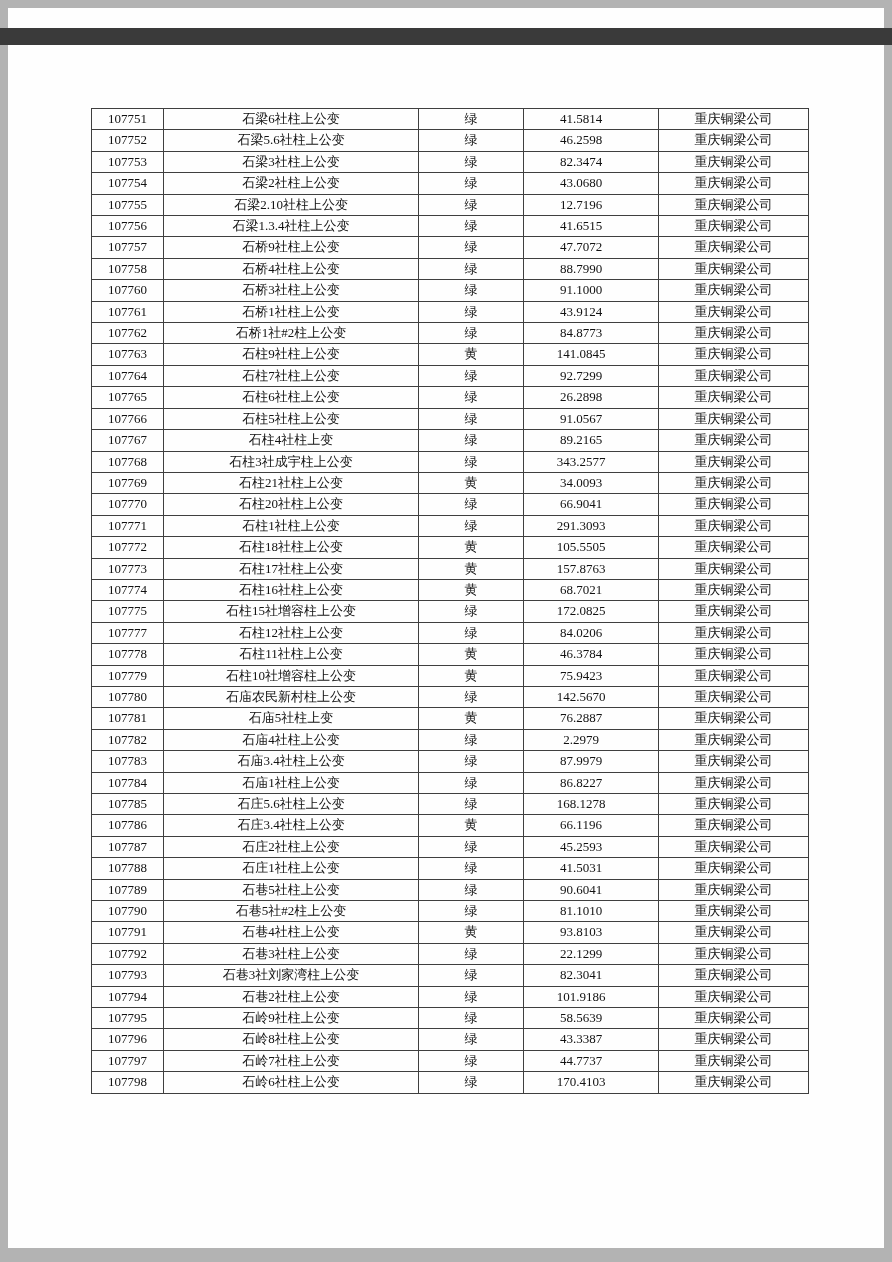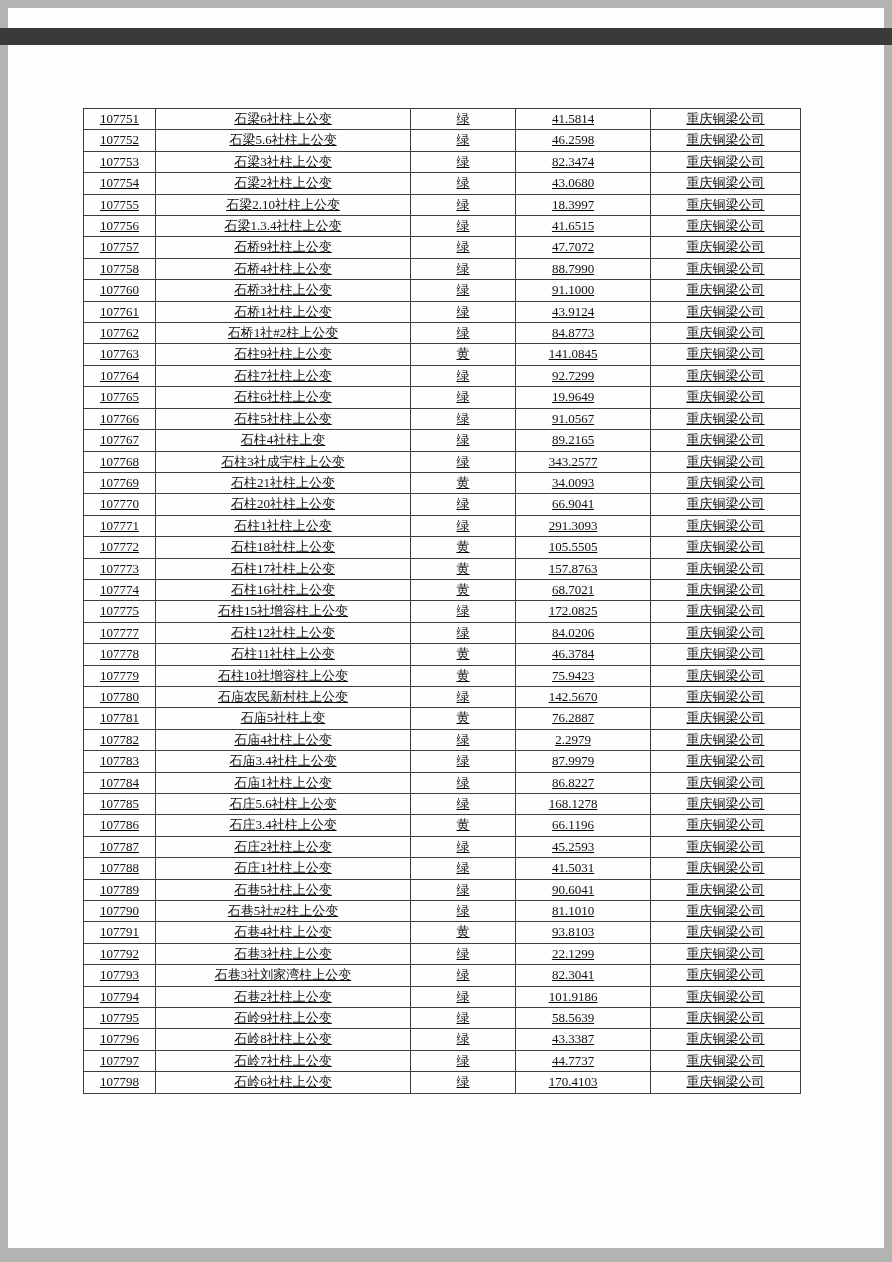--- a/index.html
+++ b/index.html
@@ -17,25 +17,24 @@
     background:#fefefe;
   }
   .dark-bar {
     position:absolute;
     left:0; top:28px;
     width:892px; height:17px;
     background:#3a3a3a;
   }
   .data-table {
     position:absolute;
-    left:75px; top:100px;
+    left:83px; top:100px;
     width:717px;
     border-collapse:collapse;
     table-layout:fixed;
-    text-decoration:underline;
   }
   .data-table td {
     border:1px solid #3f3f3f;
     height:20.4px;
     font-size:13px;
     line-height:20.4px;
     color:#111;
     text-align:center;
     padding:0;
     overflow:hidden;
@@ -78,21 +77,21 @@
           <td class="col-0">107754</td>
           <td class="col-1">石梁2社柱上公变</td>
           <td class="col-2">绿</td>
           <td class="col-3">43.0680</td>
           <td class="col-4">重庆铜梁公司</td>
         </tr>
         <tr>
           <td class="col-0">107755</td>
           <td class="col-1">石梁2.10社柱上公变</td>
           <td class="col-2">绿</td>
-          <td class="col-3">18.3997</td>
+          <td class="col-3">12.7196</td>
           <td class="col-4">重庆铜梁公司</td>
         </tr>
         <tr>
           <td class="col-0">107756</td>
           <td class="col-1">石梁1.3.4社柱上公变</td>
           <td class="col-2">绿</td>
           <td class="col-3">41.6515</td>
           <td class="col-4">重庆铜梁公司</td>
         </tr>
         <tr>
@@ -141,21 +140,21 @@
           <td class="col-0">107764</td>
           <td class="col-1">石柱7社柱上公变</td>
           <td class="col-2">绿</td>
           <td class="col-3">92.7299</td>
           <td class="col-4">重庆铜梁公司</td>
         </tr>
         <tr>
           <td class="col-0">107765</td>
           <td class="col-1">石柱6社柱上公变</td>
           <td class="col-2">绿</td>
-          <td class="col-3">19.9649</td>
+          <td class="col-3">26.2898</td>
           <td class="col-4">重庆铜梁公司</td>
         </tr>
         <tr>
           <td class="col-0">107766</td>
           <td class="col-1">石柱5社柱上公变</td>
           <td class="col-2">绿</td>
           <td class="col-3">91.0567</td>
           <td class="col-4">重庆铜梁公司</td>
         </tr>
         <tr>

